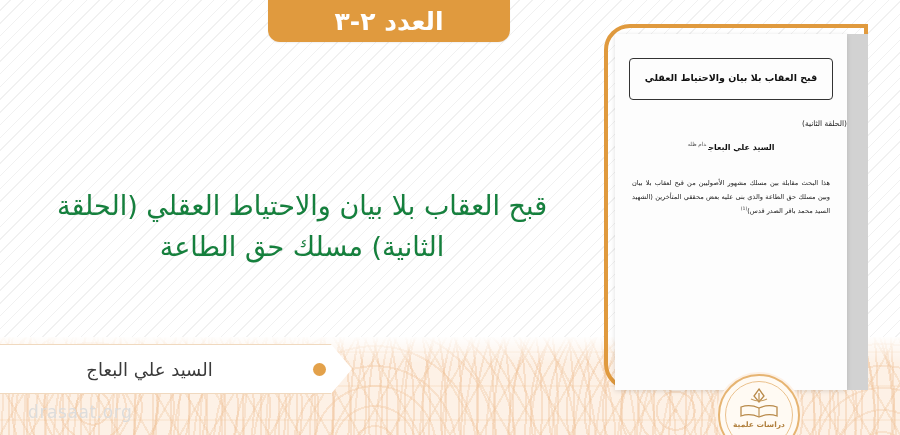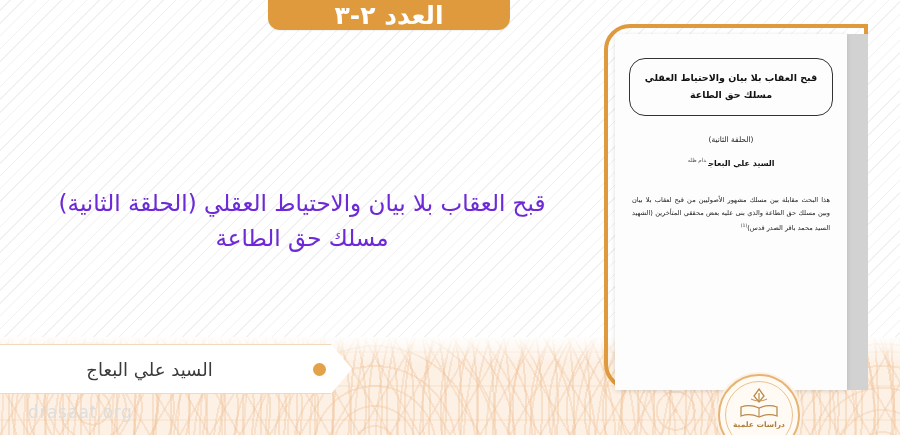--- a/index.html
+++ b/index.html
@@ -48,34 +48,34 @@
       repeating-radial-gradient(circle at 96% 100%, rgba(238,190,146,.34) 0 2px, transparent 2px 22px);
   }
   .orn-fade{
     position:absolute;left:0;right:0;top:0;height:26px;
     background:linear-gradient(to bottom, rgba(255,255,255,.95), rgba(255,255,255,0));
   }
 
   
   .issue-tab{
     position:absolute;top:0;left:268px;
-    width:242px;height:30px;
+    width:242px;height:42px;
     background:#e09a3e;
     border-radius:0 0 12px 12px;
     display:flex;align-items:center;justify-content:center;
     color:#ffffff;font-size:25px;font-weight:700;
     letter-spacing:.5px;
     box-shadow:0 1px 2px rgba(0,0,0,.06);
   }
 
   
   .article-title{
     position:absolute;top:186px;right:343px;
     width:510px;text-align:center;
-    font-size:23px;color:#6d28d9;font-weight:400;
+    font-size:27px;color:#15803d;font-weight:400;
     line-height:1.5;
     direction:rtl;
     text-shadow:0 0 1px rgba(0,0,0,.12);
   }
 
   
   .author-band{
     position:absolute;left:0;top:344px;
     width:352px;height:50px;
     background:#ffffff;
@@ -129,30 +129,30 @@
     width:232px;height:356px;
     background:#fdfdfd;
     box-shadow:0 1px 5px rgba(0,0,0,.13);
     overflow:hidden;
     direction:rtl;
   }
 
   .doc-title-box{
     margin:24px 14px 0 14px;
     border:1px solid #333333;
-    border-radius:16px;
+    border-radius:4px;
     padding:11px 9px 12px 9px;
     text-align:center;
   }
   .doc-title-line{
     font-size:9.5px;font-weight:700;color:#111111;
     line-height:1.75;
   }
   .doc-episode{
-    margin-top:19px;text-align:center;
+    margin-top:19px;text-align:right;
     font-size:7.5px;color:#1f1f1f;
   }
   .doc-author{
     margin-top:13px;text-align:center;
     font-size:8px;font-weight:700;color:#111111;
   }
   .doc-author .honorific{
     font-size:5.5px;font-weight:400;color:#555555;
     vertical-align:super;margin-right:2px;
   }
@@ -217,21 +217,20 @@
 
   <div class="watermark">drasaat.org</div>
 
   <div class="preview-frame"></div>
   <div class="page-backing"></div>
 
   <div class="doc-page">
 
     <div class="doc-title-box">
       <div class="doc-title-line">قبح العقاب بلا بيان والاحتياط العقلي</div>
-      <div class="doc-title-line">مسلك حق الطاعة</div>
     </div>
 
     <div class="doc-episode">(الحلقة الثانية)</div>
 
     <div class="doc-author">
       <span>السيد علي البعاج</span><span class="honorific">دام ظله</span>
     </div>
 
     <div class="doc-body">
       <p class="doc-para"><span>هذا البحث مقابلة بين مسلك مشهور الأصوليين من قبح لعقاب بلا بيان وبين مسلك حق الطاعة والذي بنى عليه بعض محققي المتأخرين (الشهيد السيد محمد باقر الصدر قدس)</span><span class="footnote">(1)</span></p>

